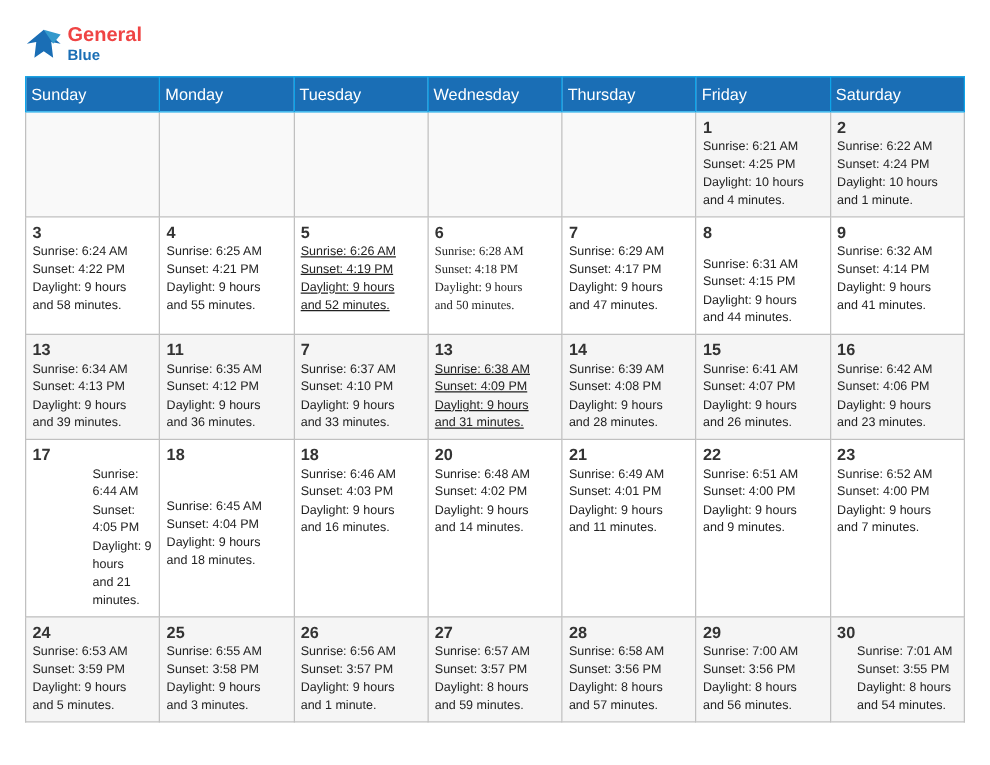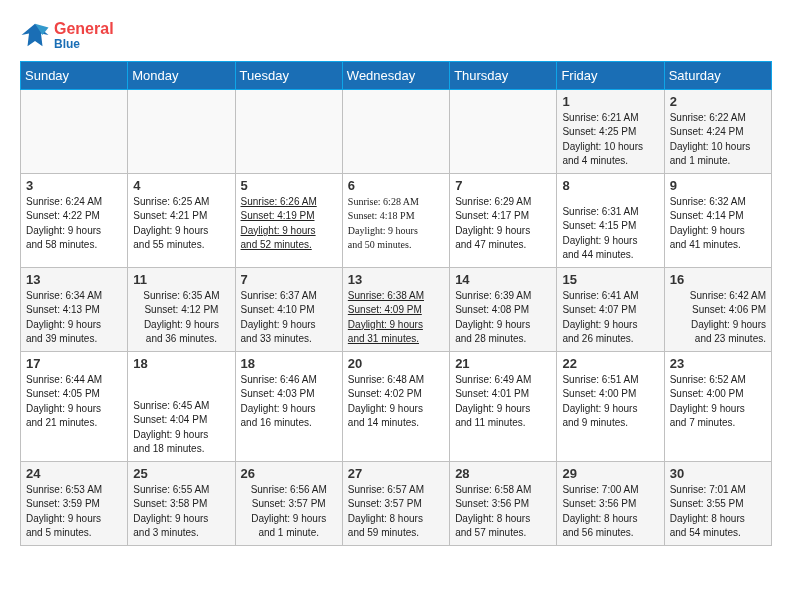--- a/index.html
+++ b/index.html
@@ -186,21 +186,21 @@
       <tr>
         <td>
           <span class="day-num">13</span>
           <div class="day-info" style="white-space: pre-line;">Sunrise: 6:34 AM
 Sunset: 4:13 PM
 Daylight: 9 hours
 and 39 minutes.</div>
         </td>
         <td>
           <span class="day-num">11</span>
-          <div class="day-info" style="white-space: pre-line; text-align: center;">Sunrise: 6:35 AM
+          <div class="day-info" style="white-space: pre-line;">Sunrise: 6:35 AM
 Sunset: 4:12 PM
 Daylight: 9 hours
 and 36 minutes.</div>
         </td>
         <td>
           <span class="day-num">7</span>
           <div class="day-info" style="white-space: pre-line;">Sunrise: 6:37 AM
 Sunset: 4:10 PM
 Daylight: 9 hours
 and 33 minutes.</div>
@@ -221,30 +221,30 @@
         </td>
         <td>
           <span class="day-num">15</span>
           <div class="day-info" style="white-space: pre-line;">Sunrise: 6:41 AM
 Sunset: 4:07 PM
 Daylight: 9 hours
 and 26 minutes.</div>
         </td>
         <td>
           <span class="day-num">16</span>
-          <div class="day-info" style="white-space: pre-line; text-align: right;">Sunrise: 6:42 AM
+          <div class="day-info" style="white-space: pre-line;">Sunrise: 6:42 AM
 Sunset: 4:06 PM
 Daylight: 9 hours
 and 23 minutes.</div>
         </td>
       </tr>
       <tr>
         <td>
           <span class="day-num">17</span>
-          <div class="day-info" style="white-space: pre-line;">Sunrise: 6:44 AM
+          <div class="day-info" style="white-space: pre-line; margin-left: 48px;">Sunrise: 6:44 AM
 Sunset: 4:05 PM
 Daylight: 9 hours
 and 21 minutes.</div>
         </td>
         <td>
           <span class="day-num">18</span>
           <div class="day-info" style="white-space: pre-line; margin-top: 28px;">Sunrise: 6:45 AM
 Sunset: 4:04 PM
 Daylight: 9 hours
 and 18 minutes.</div>
@@ -295,21 +295,21 @@
         </td>
         <td>
           <span class="day-num">25</span>
           <div class="day-info" style="white-space: pre-line;">Sunrise: 6:55 AM
 Sunset: 3:58 PM
 Daylight: 9 hours
 and 3 minutes.</div>
         </td>
         <td>
           <span class="day-num">26</span>
-          <div class="day-info" style="white-space: pre-line; text-align: center;">Sunrise: 6:56 AM
+          <div class="day-info" style="white-space: pre-line;">Sunrise: 6:56 AM
 Sunset: 3:57 PM
 Daylight: 9 hours
 and 1 minute.</div>
         </td>
         <td>
           <span class="day-num">27</span>
           <div class="day-info" style="white-space: pre-line;">Sunrise: 6:57 AM
 Sunset: 3:57 PM
 Daylight: 8 hours
 and 59 minutes.</div>
@@ -323,20 +323,20 @@
         </td>
         <td>
           <span class="day-num">29</span>
           <div class="day-info" style="white-space: pre-line;">Sunrise: 7:00 AM
 Sunset: 3:56 PM
 Daylight: 8 hours
 and 56 minutes.</div>
         </td>
         <td>
           <span class="day-num">30</span>
-          <div class="day-info" style="white-space: pre-line;">Sunrise: 7:01 AM
+          <div class="day-info" style="white-space: pre-line; margin-left: 16px;">Sunrise: 7:01 AM
 Sunset: 3:55 PM
 Daylight: 8 hours
 and 54 minutes.</div>
         </td>
       </tr>
     </tbody>
 </table>
 
 </body></html>

